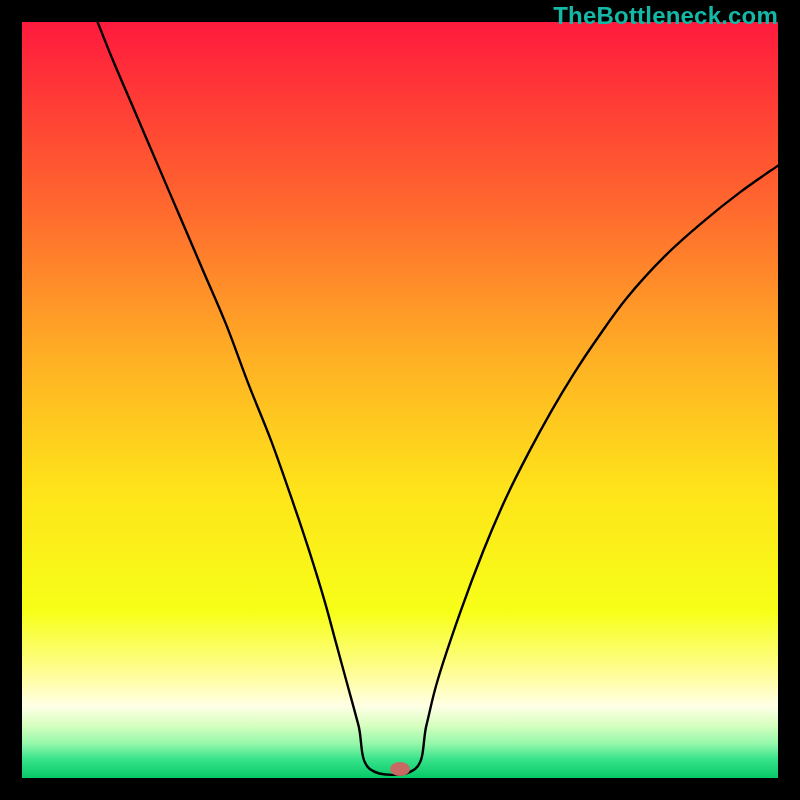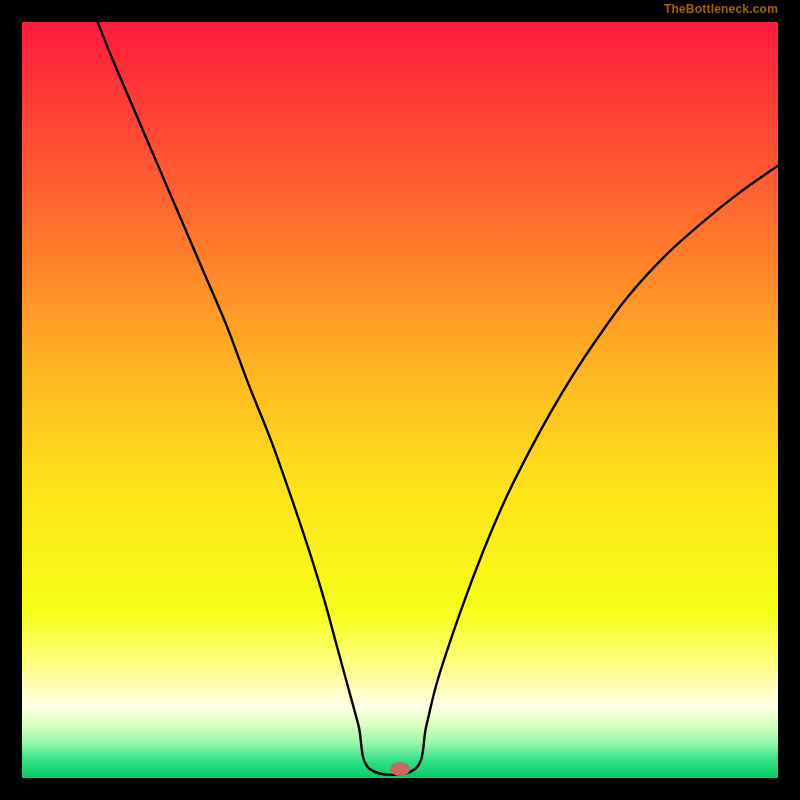--- a/index.html
+++ b/index.html
@@ -24,23 +24,23 @@
     top: 22px;
     width: 756px;
     height: 756px;
     overflow: hidden;
   }
   .watermark {
     position: absolute;
     top: 2px;
     right: 22px;
     font-family: Arial, Helvetica, sans-serif;
-    font-size: 12px;
+    font-size: 24px;
     font-weight: 600;
-    color: #a16207;
+    color: #14b8a6;
     user-select: none;
     letter-spacing: 0.2px;
   }
   svg {
     display: block;
   }
 </style>
 </head>
 <body>
 <div class="frame">

